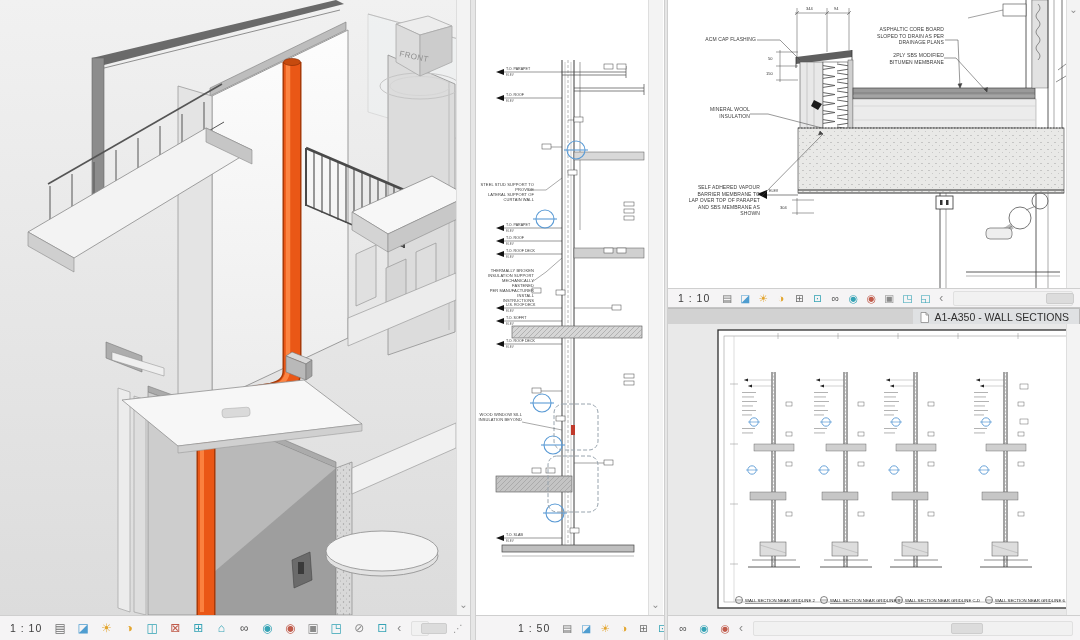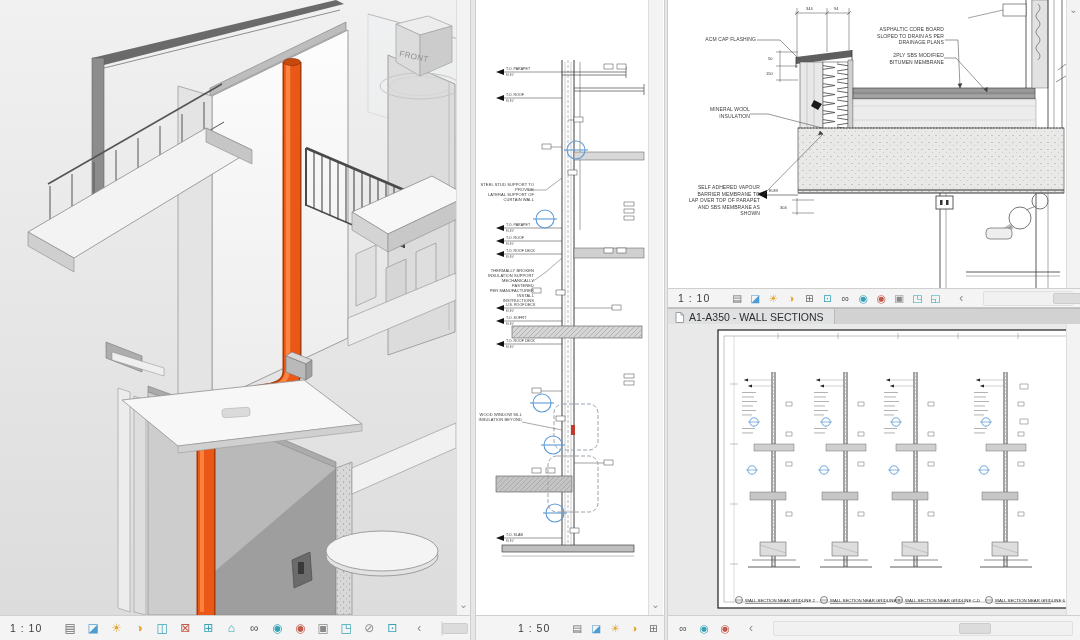--- a/index.html
+++ b/index.html
@@ -2,33 +2,33 @@
 <html><head>
 <meta charset="utf-8">
 <style>
   html,body{margin:0;padding:0;background:#fff;}
   .app{position:relative;width:1080px;height:640px;overflow:hidden;
        font-family:"Liberation Sans","DejaVu Sans",sans-serif;background:#fff;-webkit-font-smoothing:antialiased;}
   .panel{position:absolute;overflow:hidden;background:#fff;}
   .vdiv{position:absolute;top:0;height:640px;background:#e6e6e6;border-left:1px solid #cfcfcf;border-right:1px solid #cfcfcf;}
   
   .vcbar{position:absolute;display:flex;align-items:center;background:#f5f4f5;border-top:1px solid #cfcfcf;
-         font-size:10.5px;color:#3c3c3c;box-sizing:border-box;padding:0 4px;gap:12px;}
+         font-size:10.5px;color:#3c3c3c;box-sizing:border-box;padding:0 4px;gap:2px;}
   .vcscale{padding:0 8px 0 6px;white-space:nowrap;letter-spacing:1px;}
   .vcic{display:inline-block;width:16px;text-align:center;font-size:12px;line-height:1;cursor:default;}
   .vcic-sm .vcic{width:14px;font-size:10.5px;}
   .vcchev{color:#8a8a8a;font-size:12px;padding:0 5px;cursor:default;}
   .htrack{flex:1;height:13px;background:#f1f1f1;border:1px solid #e0e0e0;border-radius:2px;position:relative;margin:0 3px;}
   .hthumb{position:absolute;top:1px;height:9px;background:#dcdcdc;border-radius:2px;border:1px solid #cdcdcd;}
   .grip{color:#9a9a9a;font-size:10px;padding:0 3px;}
   
   .vscroll{position:absolute;width:14px;background:#f3f3f3;border-left:1px solid #dedede;}
   .vsbtn{position:absolute;left:0;width:13px;height:16px;color:#8f8f8f;font-size:10px;text-align:center;line-height:16px;}
   
-  .tabbar{position:absolute;background:#d2d2d2;display:flex;align-items:stretch;border-top:1px solid #bdbdbd;}
+  .tabbar{position:absolute;background:#d2d2d2;display:flex;align-items:stretch;border-top:1px solid #bdbdbd;justify-content:flex-end;}
   .tab{display:flex;align-items:center;gap:5px;background:#dfe1e3;border-right:1px solid #b8b8b8;
        padding:0 10px 0 7px;font-size:10.5px;color:#2e2e2e;white-space:nowrap;}
   
   .ann{position:absolute;font-size:5px;line-height:1.3;color:#3a3a3a;white-space:pre-line;text-align:right;letter-spacing:.1px;}
   .ann-xs{font-size:4px;line-height:1.25;}
   svg text{font-family:"Liberation Sans","DejaVu Sans",sans-serif;}
 </style>
 </head>
 <body>
 

